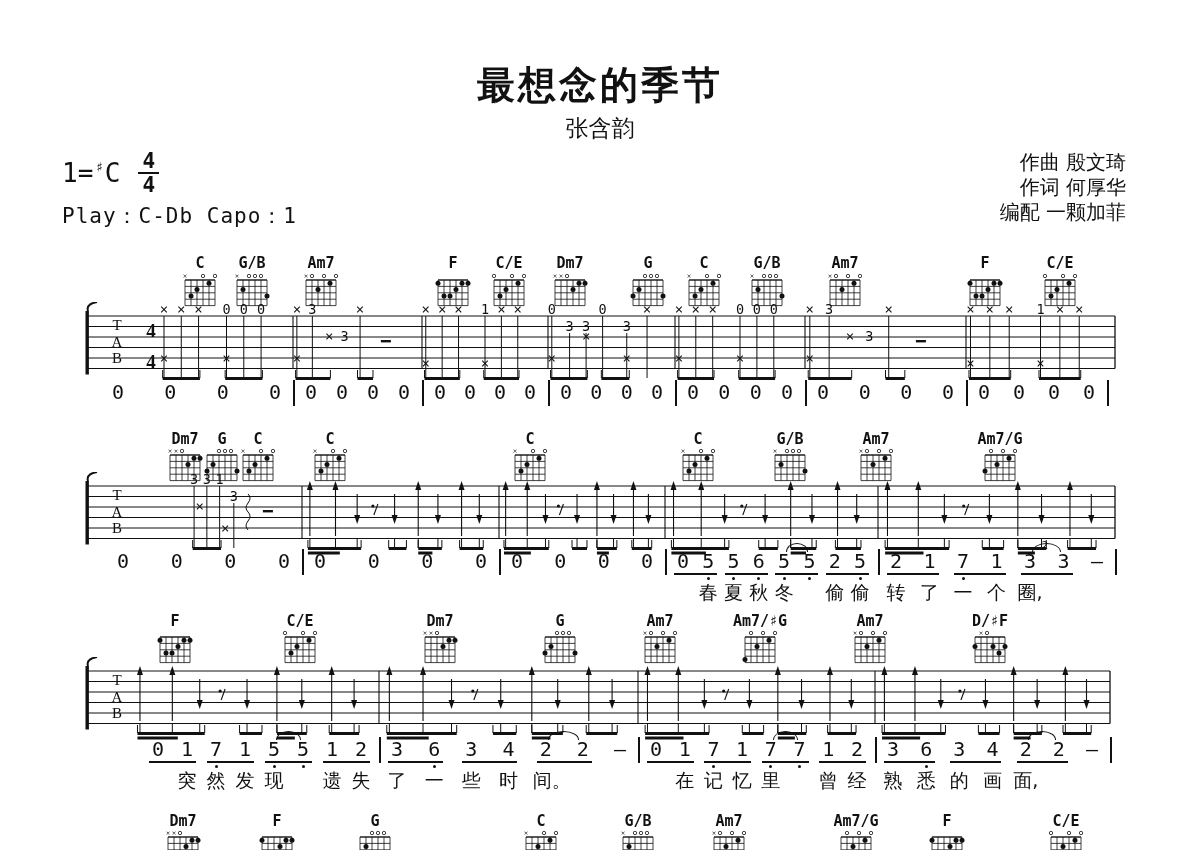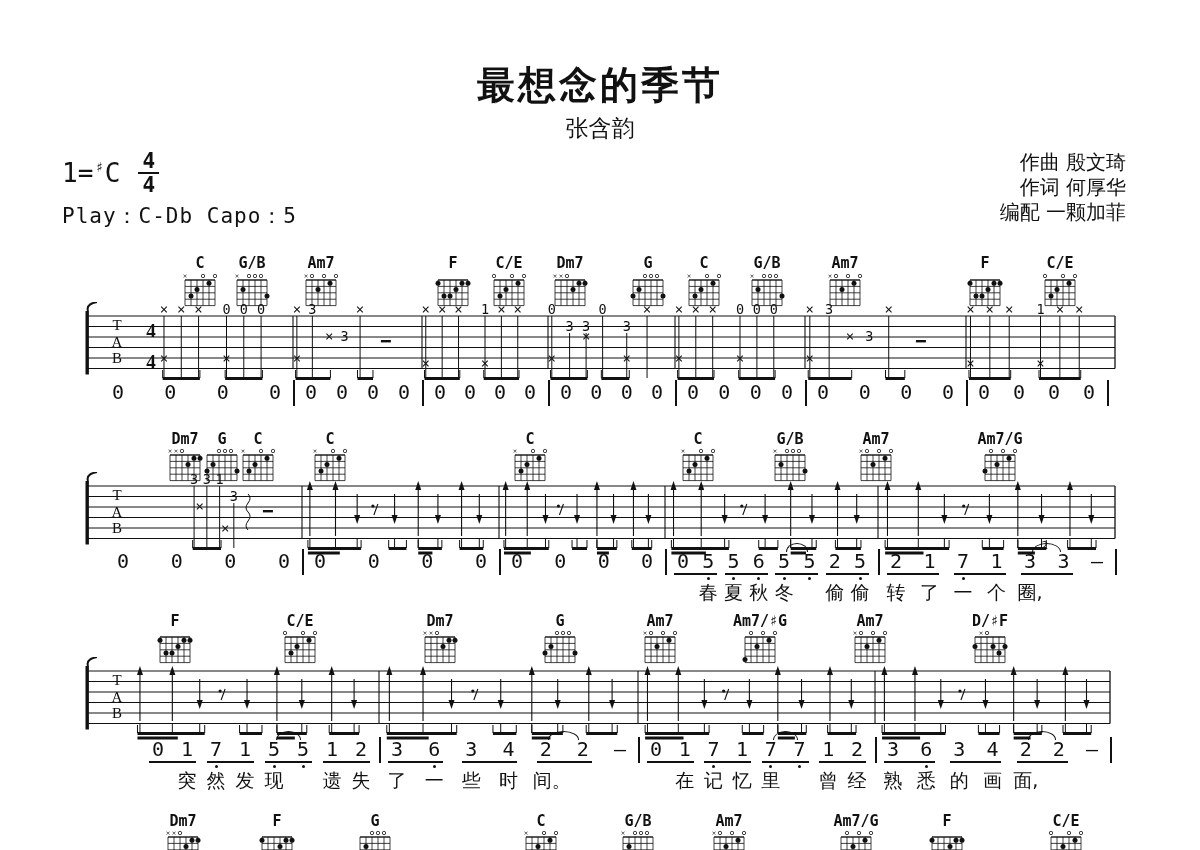--- a/index.html
+++ b/index.html
@@ -37,21 +37,21 @@
 
 <div class="abs keyline">
   <span>1=</span>
     <sup>♯</sup>
     <span>C</span>
   <span class="frac">
     <i>4</i>
     <i>4</i>
   </span>
 </div>
-<div class="abs playline">Play：C-Db  Capo：5</div>
+<div class="abs playline">Play：C-Db  Capo：1</div>
 
 <div class="abs credits">
   <div>作曲 殷文琦</div>
   <div>作词 何厚华</div>
   <div>编配 一颗加菲</div>
 </div>
 
 <div id="score">
     <div class="abs chord-label" style="left: 200px; top: 254px;">C</div>
     <div class="abs chord-svg" style="left: 200px; top: 272px;"><svg class="chord-svg-inner" width="42" height="36" viewBox="0 0 42 36">

